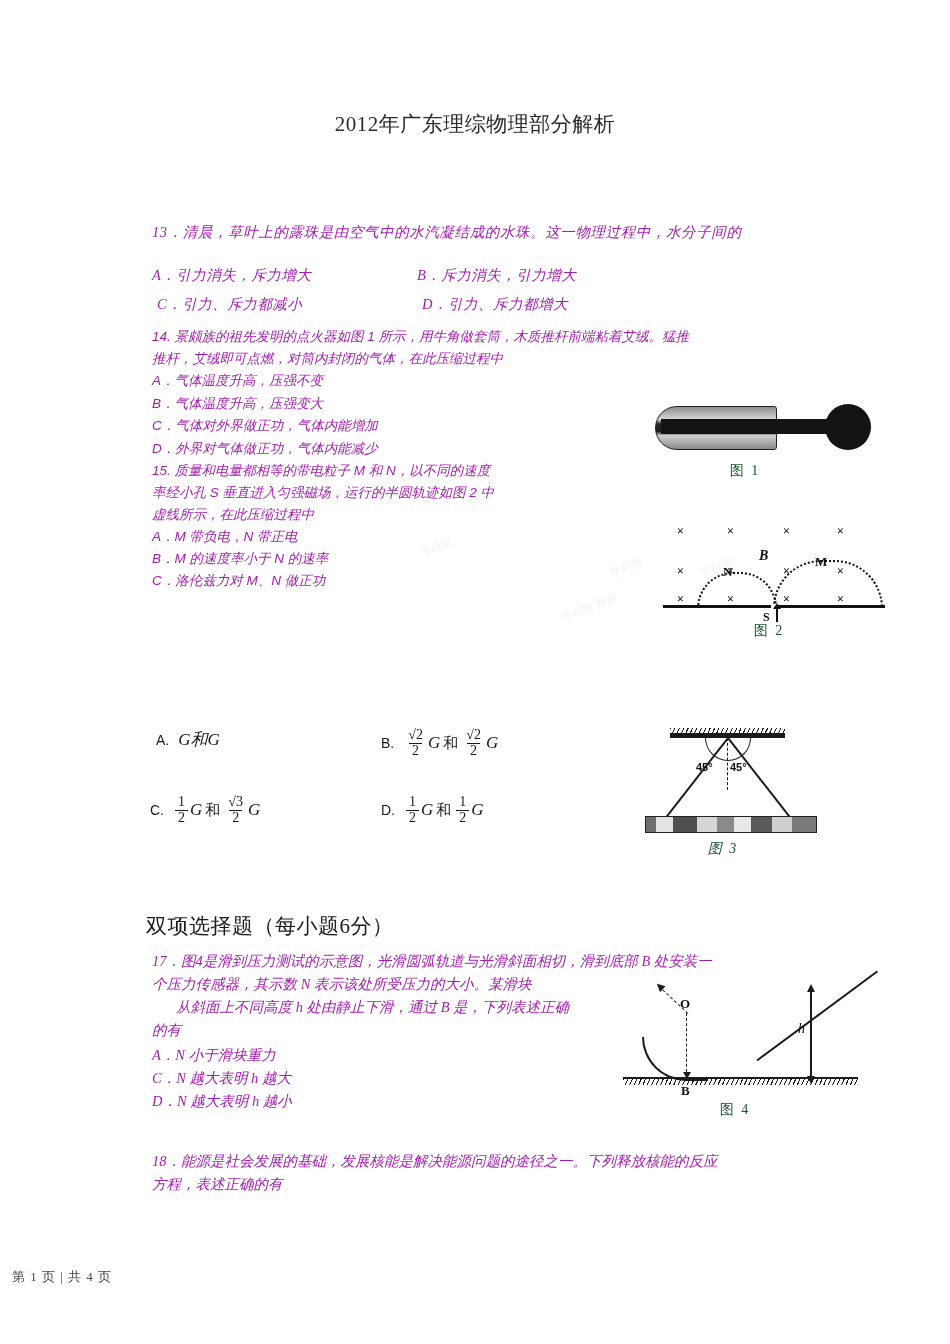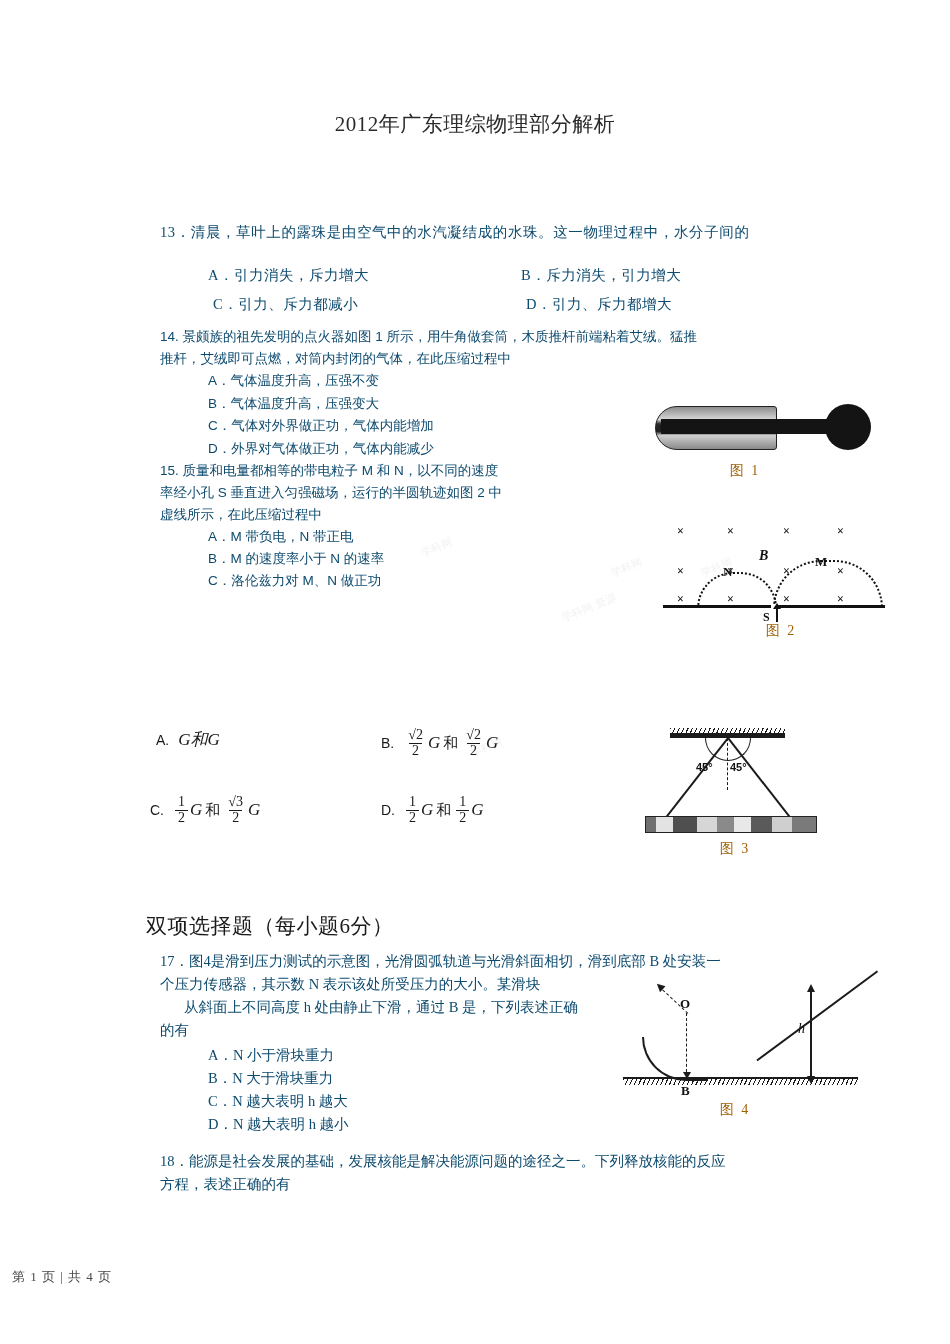--- a/index.html
+++ b/index.html
@@ -37,27 +37,28 @@
     font-size: 21px;
     color: #1a1a1a;
     letter-spacing: 0.5px;
   }
   #sec-single { top: 175px; }
   #sec-double { top: 912px; }
 
   
   .q-block {
     position: absolute;
-    left: 160px;
+    left: 152px;
     font-size: 14.5px;
     line-height: 22px;
-    color: #0c4a6e;
+    color: #a21caf;
+    font-style: italic;
   }
   .q-line { white-space: pre-wrap; }
-  .opt-line { white-space: pre-wrap; margin-left: 48px; }
+  .opt-line { white-space: pre-wrap; }
 
   
   #q13 { top: 222px; width: 700px; font-size: 14.5px; line-height: 21px; }
   #q13 .stem { letter-spacing: 0.6px; }
   #q13 .opts { margin-top: 22px; }
   #q13 .opt-line { letter-spacing: 0.5px; margin-bottom: 4px; }
 
   
   #q14 { top: 326px; width: 560px; font-family: "Liberation Sans","DejaVu Sans",sans-serif; font-size: 13.5px; line-height: 21.5px; }
   #q14 .opt-line { margin-top: 1px; }
@@ -105,21 +106,21 @@
   .frac .den { font-size: 14px; padding: 0 3px; border-top: 1.2px solid #1a1a1a; }
   .rad { font-size: 14px; }
 
   
   .figure { position: absolute; }
   .fig-caption {
     position: absolute;
     text-align: center;
     font-size: 14px;
     font-family: "Liberation Serif","DejaVu Serif",serif;
-    color: #a16207;
+    color: #14532d;
     letter-spacing: 2px;
   }
 
   
   #fig1 { left: 655px; top: 398px; width: 250px; height: 100px; }
   #fig1 .tube {
     position: absolute; left: 0px; top: 8px;
     width: 120px; height: 42px;
     background: linear-gradient(to bottom,
        #8d8d8d 0%, #b9b9b9 18%, #d8d8d8 30%,
@@ -192,21 +193,21 @@
   #fig2 .sarrow {
     position: absolute; left: 121px; top: 88px;
     width: 2px; height: 14px; background: #111;
   }
   #fig2 .sarrow:after {
     content: ""; position: absolute; left: -3px; top: -5px;
     border-left: 4px solid transparent;
     border-right: 4px solid transparent;
     border-bottom: 6px solid #111;
   }
-  #fig2 .cap { left: 56px; top: 102px; width: 140px; }
+  #fig2 .cap { left: 44px; top: 102px; width: 140px; }
 
   
   #fig3 { left: 635px; top: 722px; width: 250px; height: 130px; }
   #fig3 .ceiling {
     position: absolute; left: 35px; top: 11px;
     width: 115px; height: 5px; background: #1b1b1b;
   }
   #fig3 .hatch {
     position: absolute; left: 35px; top: 6px;
     width: 115px; height: 6px;
@@ -238,21 +239,21 @@
   #fig3 .angR { left: 95px; top: 39px; }
   #fig3 .lamp {
     position: absolute; left: 10px; top: 94px;
     width: 170px; height: 15px;
     border: 1.5px solid #222;
     background: linear-gradient(to right,
       #6f6f6f 0 6%, #e3e3e3 6% 16%, #4f4f4f 16% 30%,
       #d6d6d6 30% 42%, #8a8a8a 42% 52%, #e8e8e8 52% 62%,
       #5a5a5a 62% 74%, #cfcfcf 74% 86%, #7a7a7a 86% 100%);
   }
-  #fig3 .cap { left: 40px; top: 118px; width: 120px; }
+  #fig3 .cap { left: 28px; top: 118px; width: 120px; font-style: italic; }
 
   
   #fig4 { left: 620px; top: 985px; width: 300px; height: 145px; }
   #fig4 .ground {
     position: absolute; left: 3px; top: 92px;
     width: 235px; height: 2.2px; background: #1b1b1b;
   }
   #fig4 .groundhatch {
     position: absolute; left: 3px; top: 94px;
     width: 235px; height: 6px;
@@ -445,21 +446,20 @@
 
   <div class="section-heading" id="sec-double">双项选择题（每小题6分）</div>
 
   <div class="q-block" id="q17">
     <div class="q-line">17．图4是滑到压力测试的示意图，光滑圆弧轨道与光滑斜面相切，滑到底部 B 处安装一</div>
     <div class="q-line" style="width:510px;">个压力传感器，其示数 N 表示该处所受压力的大小。某滑块</div>
     <div class="q-line" style="width:510px;margin-left:24px;">从斜面上不同高度 h 处由静止下滑，通过 B 是，下列表述正确</div>
     <div class="q-line">的有</div>
     <div class="opts">
       <div class="opt-line">A．N 小于滑块重力</div>
-      <div class="opt-line">B．N 大于滑块重力</div>
       <div class="opt-line">C．N 越大表明 h 越大</div>
       <div class="opt-line">D．N 越大表明 h 越小</div>
     </div>
   </div>
 
   <div class="q-block" id="q18">
     <div class="q-line">18．能源是社会发展的基础，发展核能是解决能源问题的途径之一。下列释放核能的反应</div>
     <div class="q-line">方程，表述正确的有</div>
   </div>
 

